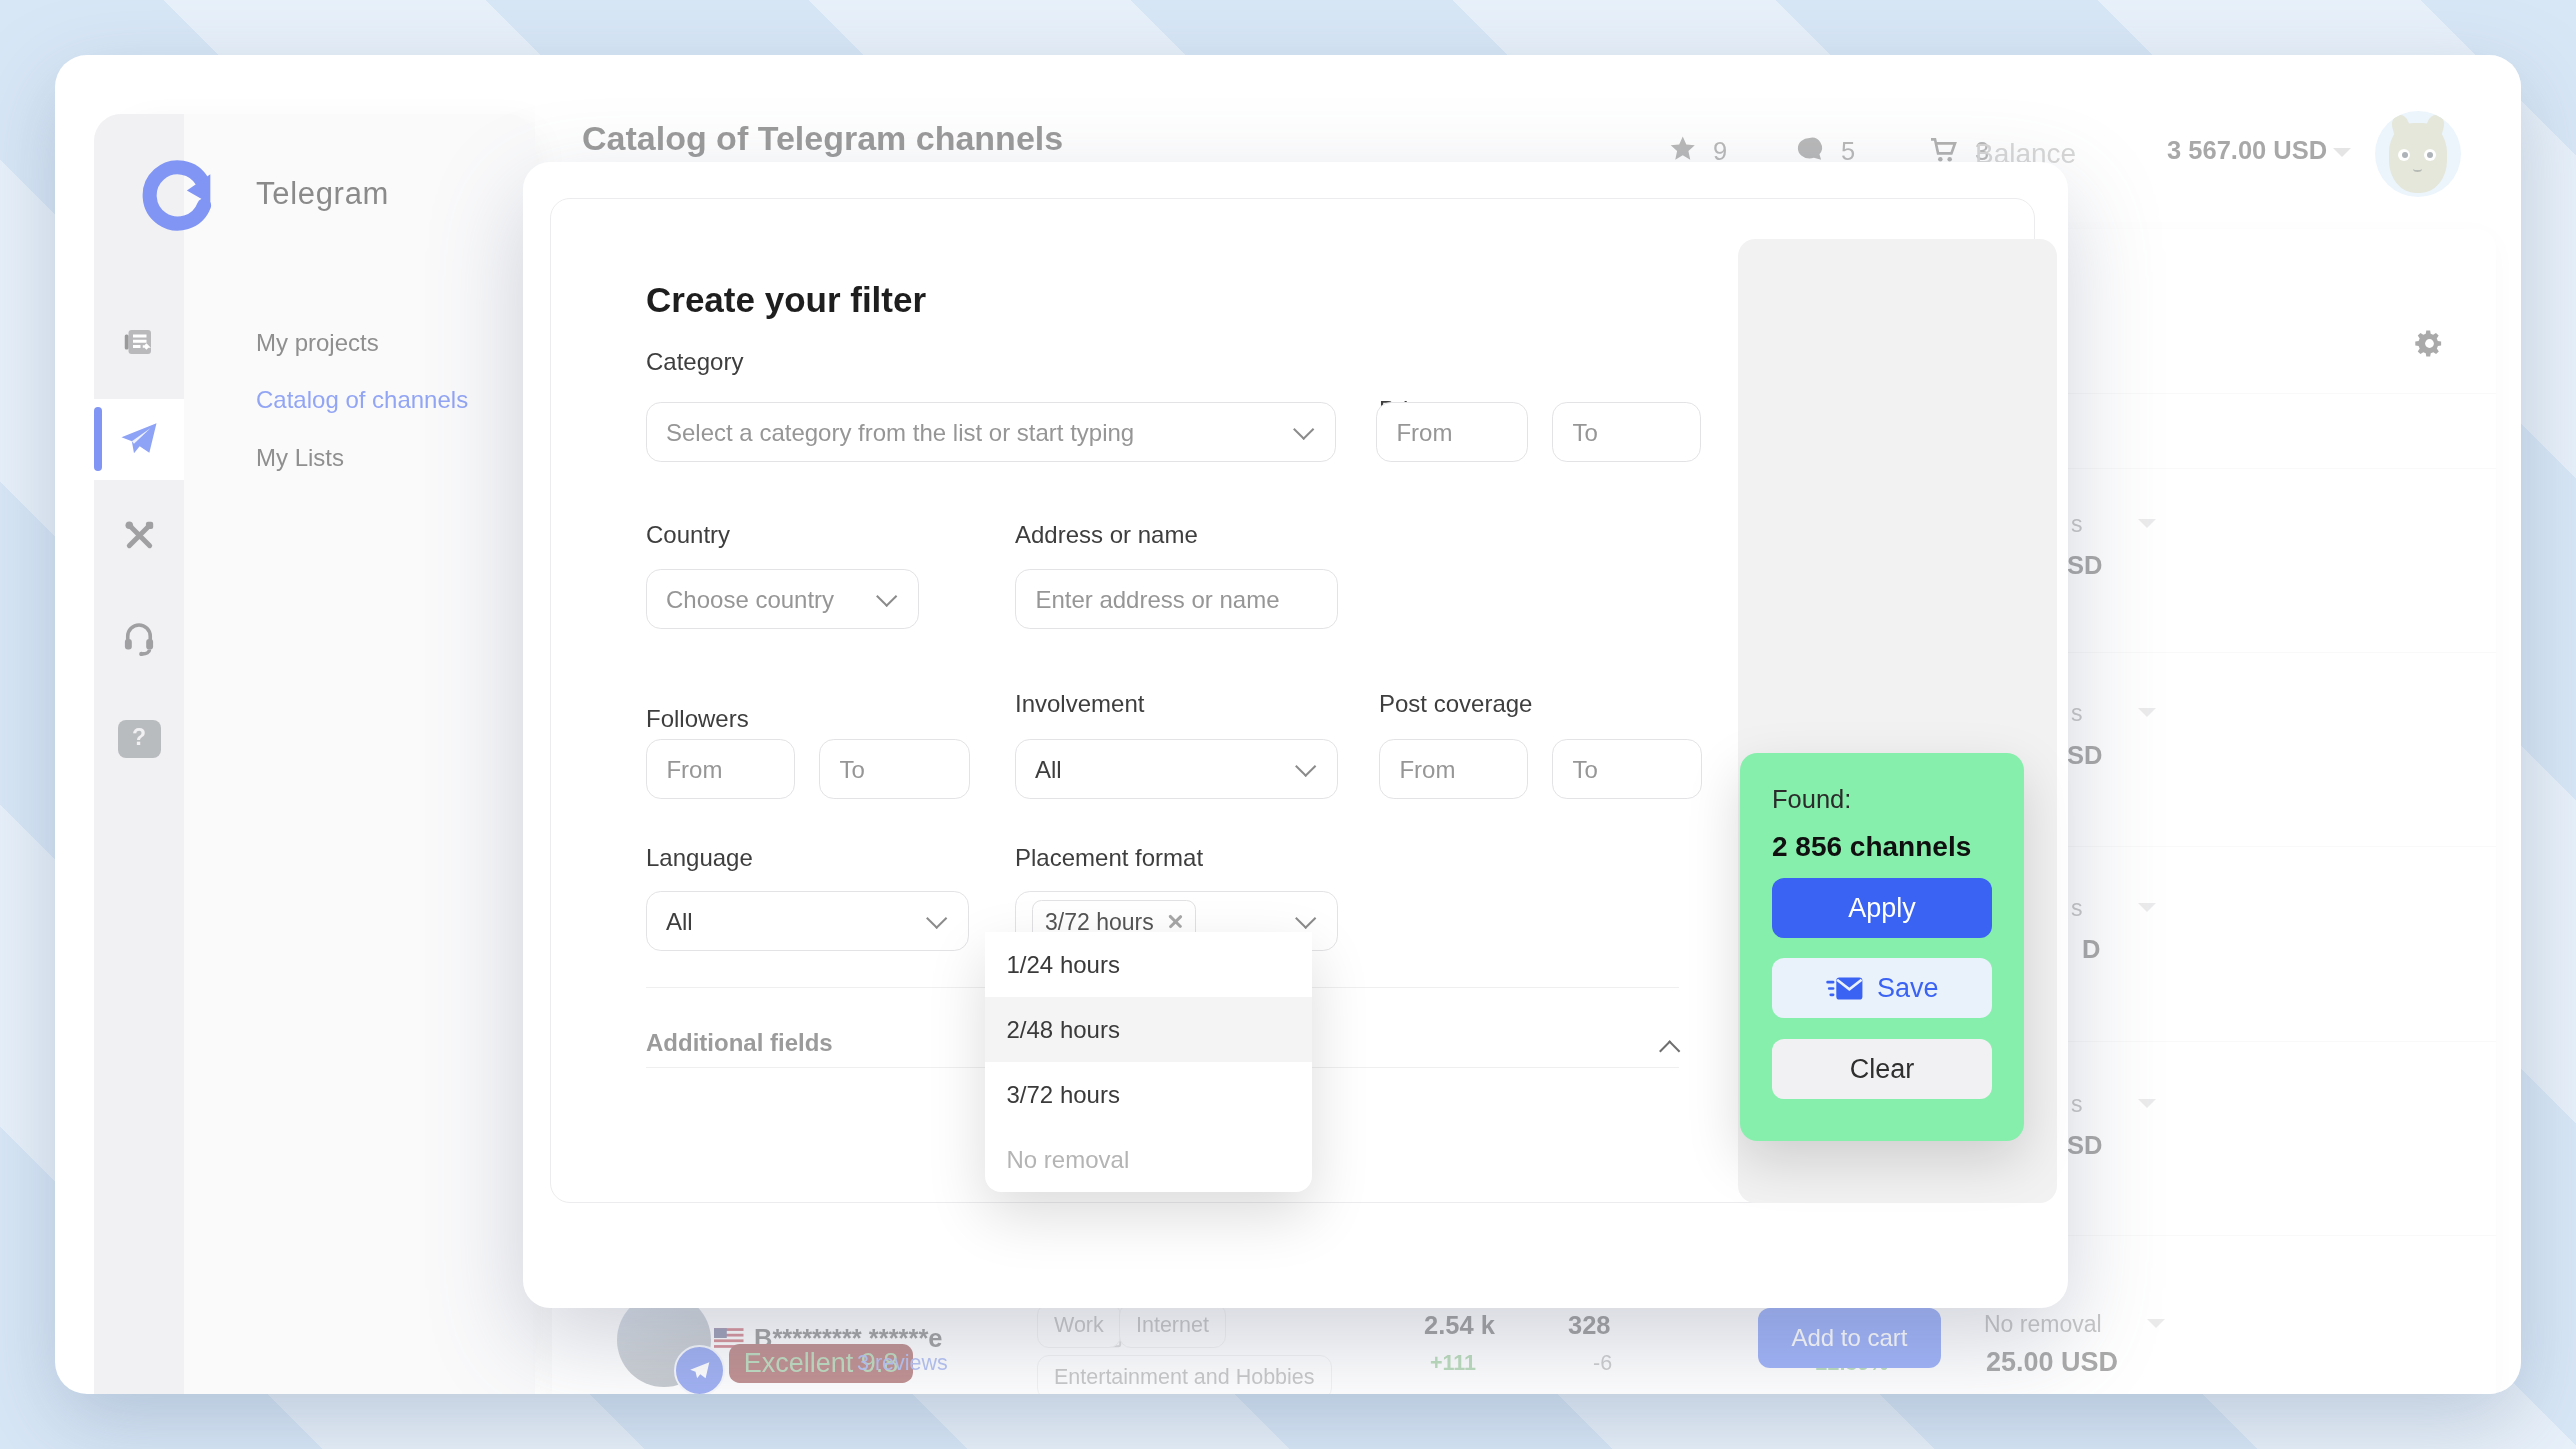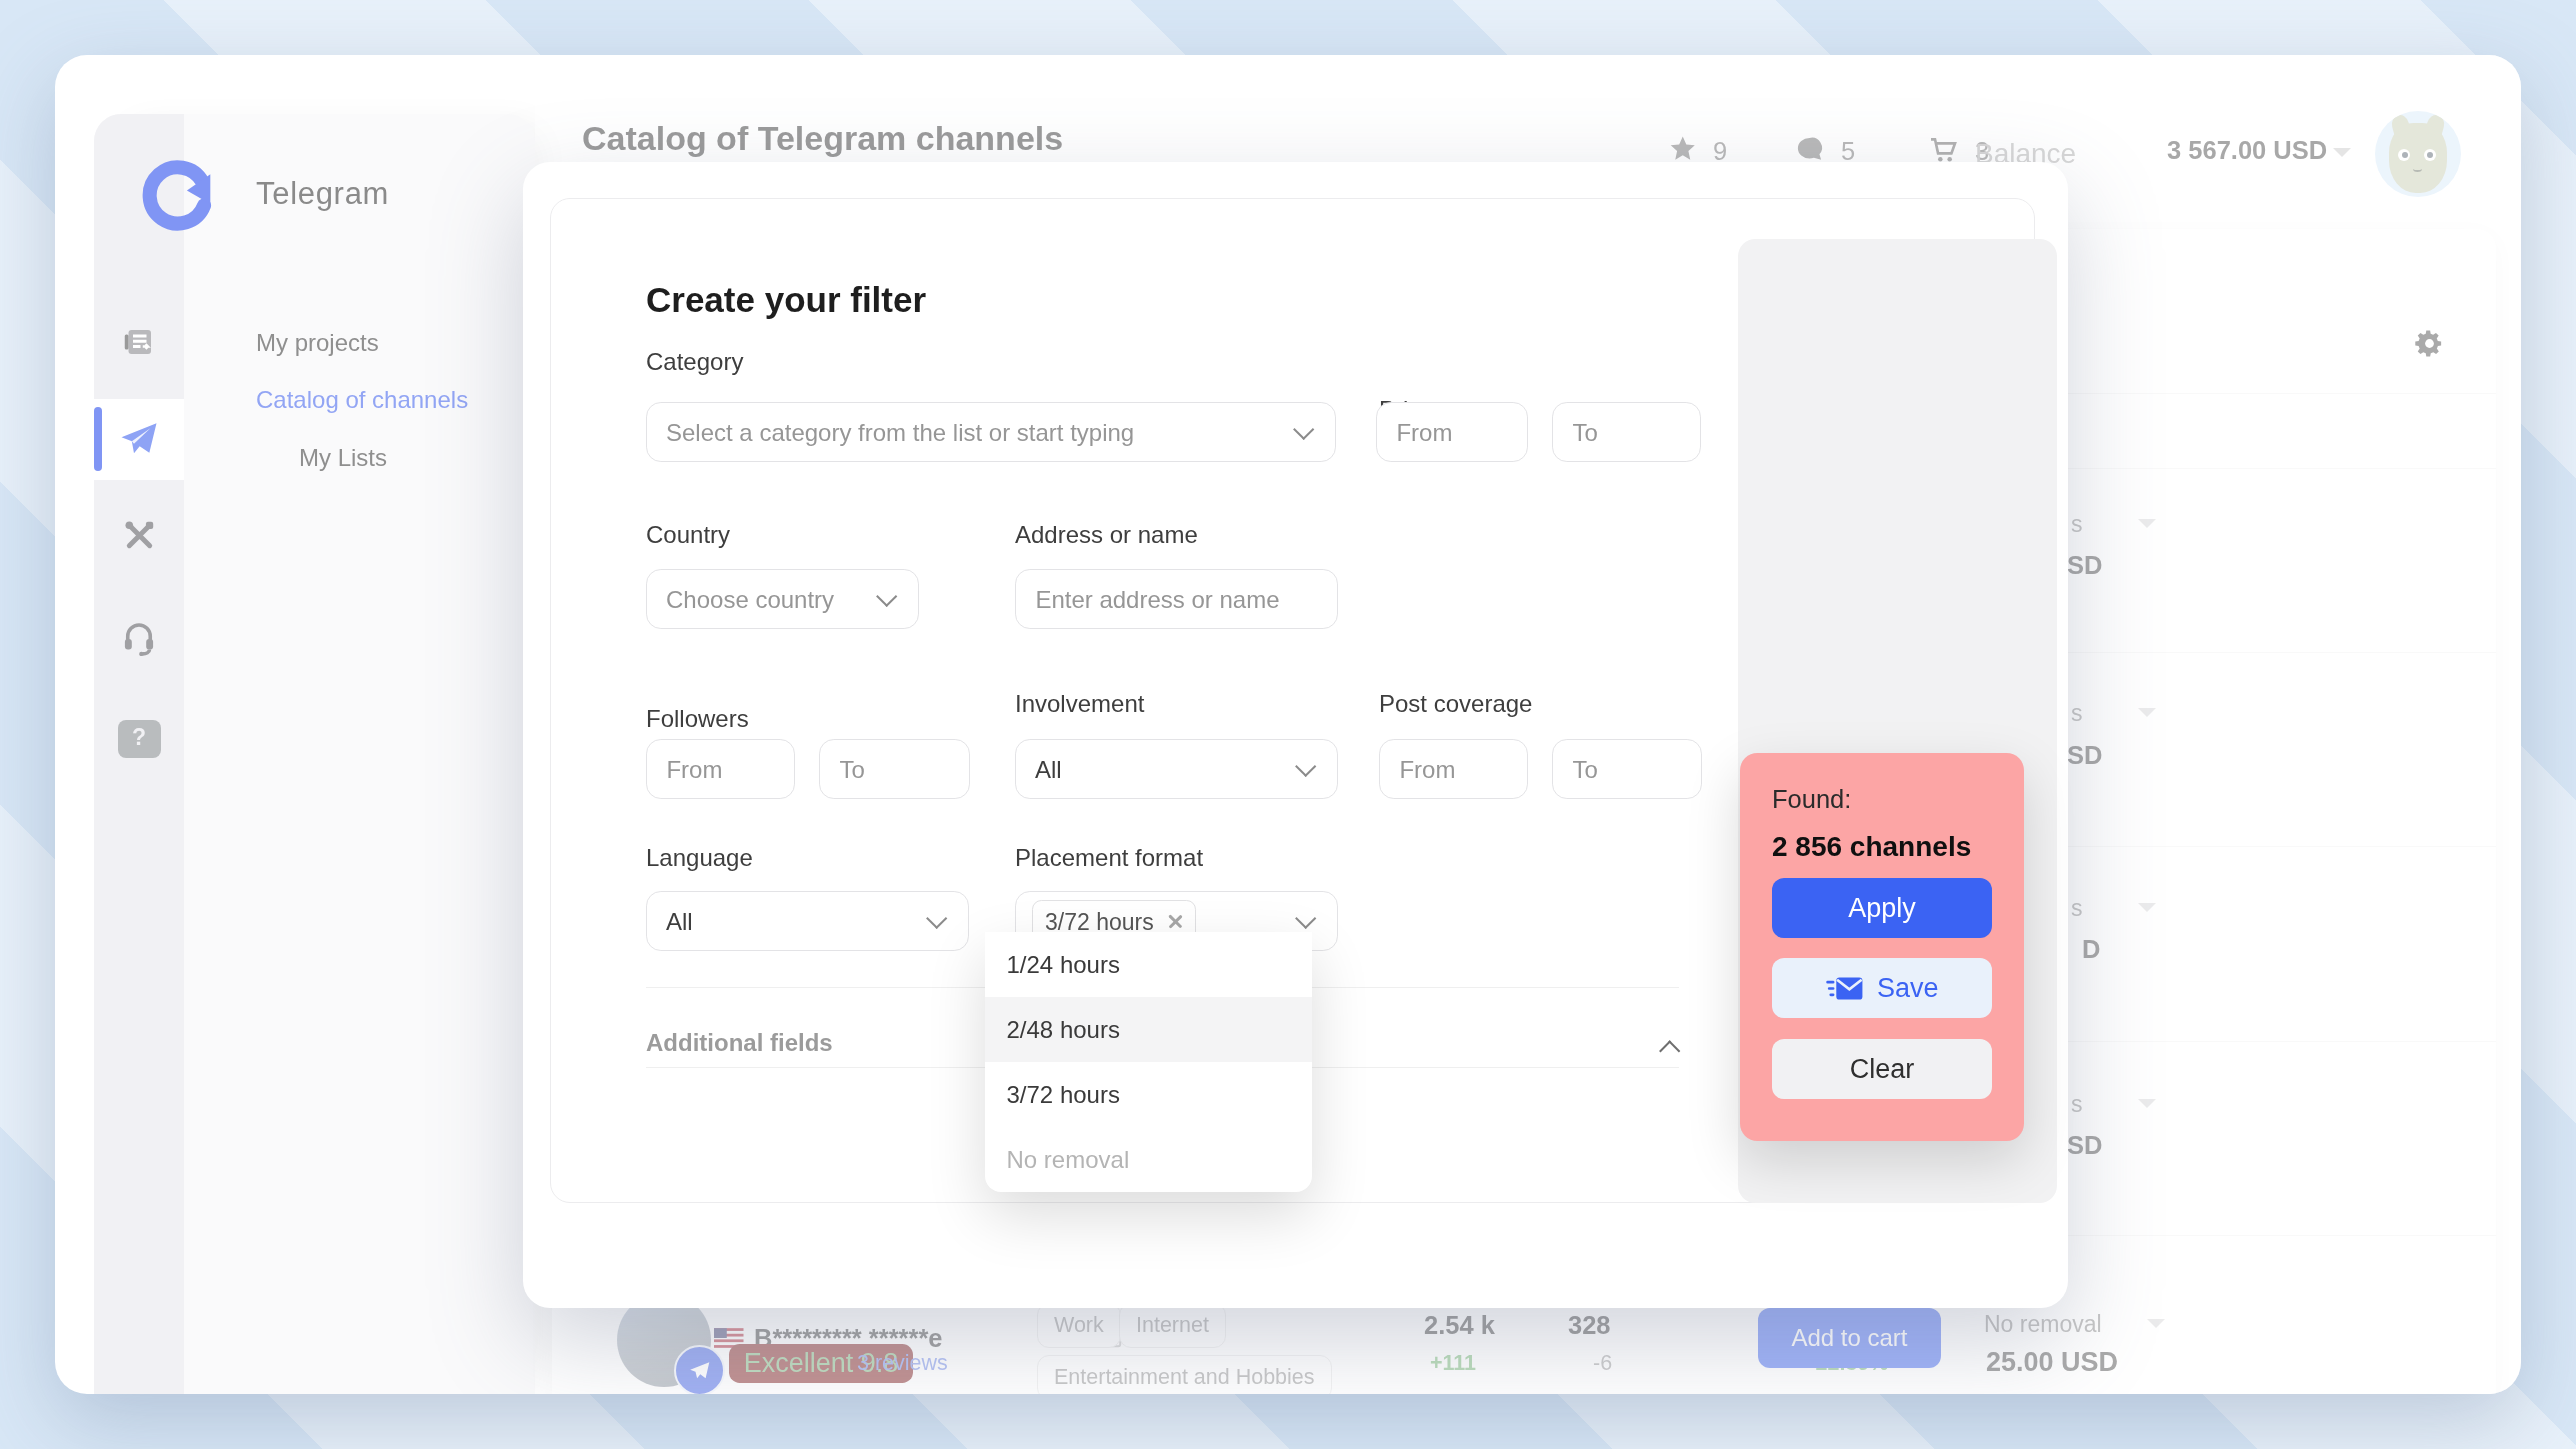--- a/index.html
+++ b/index.html
@@ -83,21 +83,21 @@
   .chip-x:before{transform:rotate(45deg);} .chip-x:after{transform:rotate(-45deg);}
   .hdiv{position:absolute;left:95px;width:1033px;height:1.3px;background:#efefef;}
   .add-fields{position:absolute;left:95px;top:830px;font-size:24px;font-weight:600;color:#9b9b9b;}
   
   .dropdown{position:absolute;left:930px;top:877px;width:327px;height:260px;background:#fff;border-radius:0 0 16px 16px;
     box-shadow:0 23px 60px rgba(0,0,0,.14);z-index:120;overflow:hidden;}
   .opt{height:65px;display:flex;align-items:center;padding-left:21.5px;font-size:24px;color:#3a3a3a;}
   .opt.hover{background:#f4f4f5;}
   .opt.muted{color:#b4b4b4;}
   
-  .found-card{position:absolute;left:1685px;top:698px;width:284px;height:388px;background:#fca5a5;border-radius:17.4px;
+  .found-card{position:absolute;left:1685px;top:698px;width:284px;height:388px;background:#86efac;border-radius:17.4px;
     box-shadow:0 20px 54px rgba(0,0,0,.15);z-index:110;}
   .found-label{position:absolute;left:32px;top:32px;font-size:25.5px;color:#2b2b2b;}
   .found-value{position:absolute;left:32px;top:78px;font-size:28px;font-weight:bold;color:#101010;}
   .btn{position:absolute;left:32px;width:220px;height:60px;border-radius:12px;display:flex;align-items:center;
     justify-content:center;font-size:27px;}
   .btn-apply{top:125px;background:#3b63f3;color:#fff;}
   .btn-save{top:205px;background:#e9f1fb;color:#3b63f3;}
   .btn-clear{top:286px;background:#f1f1f3;color:#2f2f2f;}
   .flag{position:absolute;left:659px;top:1273px;width:29.5px;height:20px;}
   .extlink{position:absolute;top:1272px;width:23px;height:23px;}
@@ -156,21 +156,21 @@
 
       <div class="abs" style="left:46px;top:43px;width:75px;height:75px;">
         <svg width="75" height="75" viewBox="0 0 48 48">
           <path d="M41 31a18 18 0 11-1-15" fill="none" stroke="#8095f4" stroke-width="9" stroke-linecap="round"></path>
           <path d="M45 11L30 21.5 45 30z" fill="#8095f4"></path>
         </svg>
       </div>
       <div class="brand">Telegram</div>
       <div class="nav-item" style="top:215px;">My projects</div>
       <div class="nav-item active" style="top:272px;">Catalog of channels</div>
-      <div class="nav-item" style="top:330px;margin-left:43px;">My Lists</div>
+      <div class="nav-item" style="top:330px;">My Lists</div>
     </div>
 
     <div class="title">Catalog of Telegram channels</div>
 
     <div class="hicon" style="left:1613px;">
       <svg width="29.5" height="29.5" viewBox="0 0 24 24" fill="#6e6e6e">
         <path d="M12 2l2.9 6.6 6.9.6-5.2 4.7 1.5 7L12 17.3 5.9 20.9l1.5-7L2.2 9.2l6.9-.6z"></path>
       </svg>
     </div>
     <div class="hcount" style="left:1658px;">9</div>

